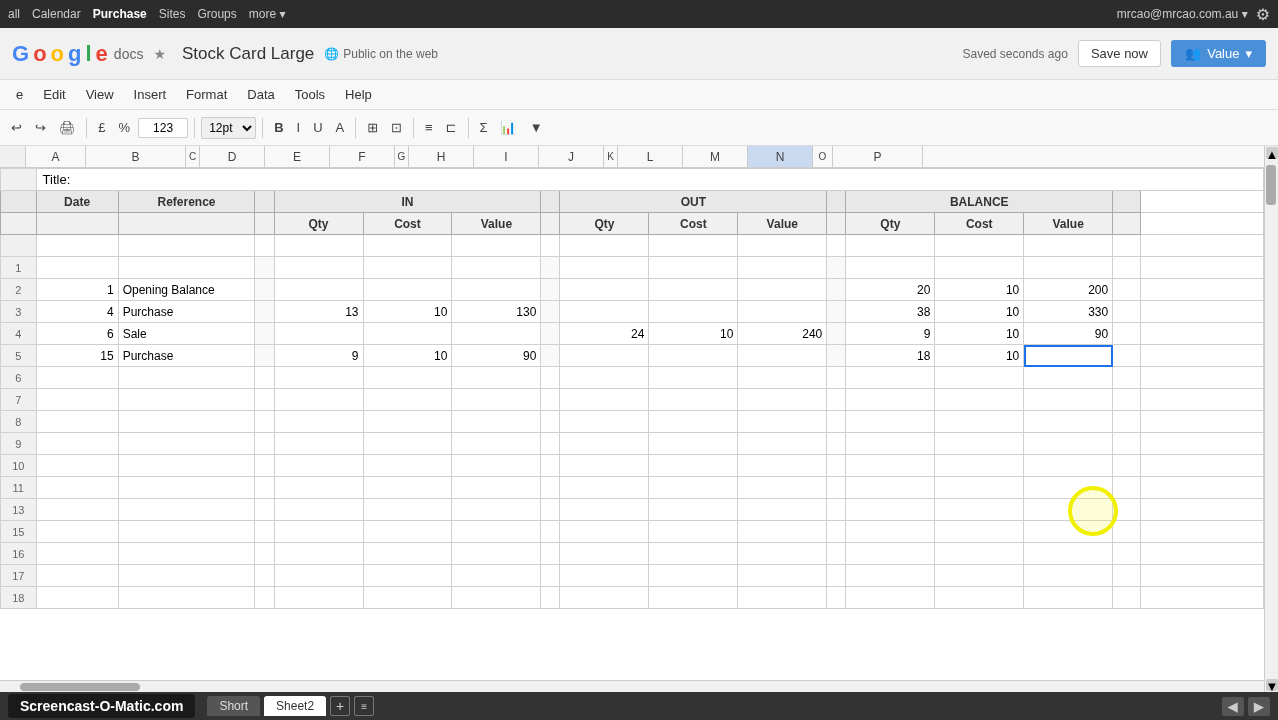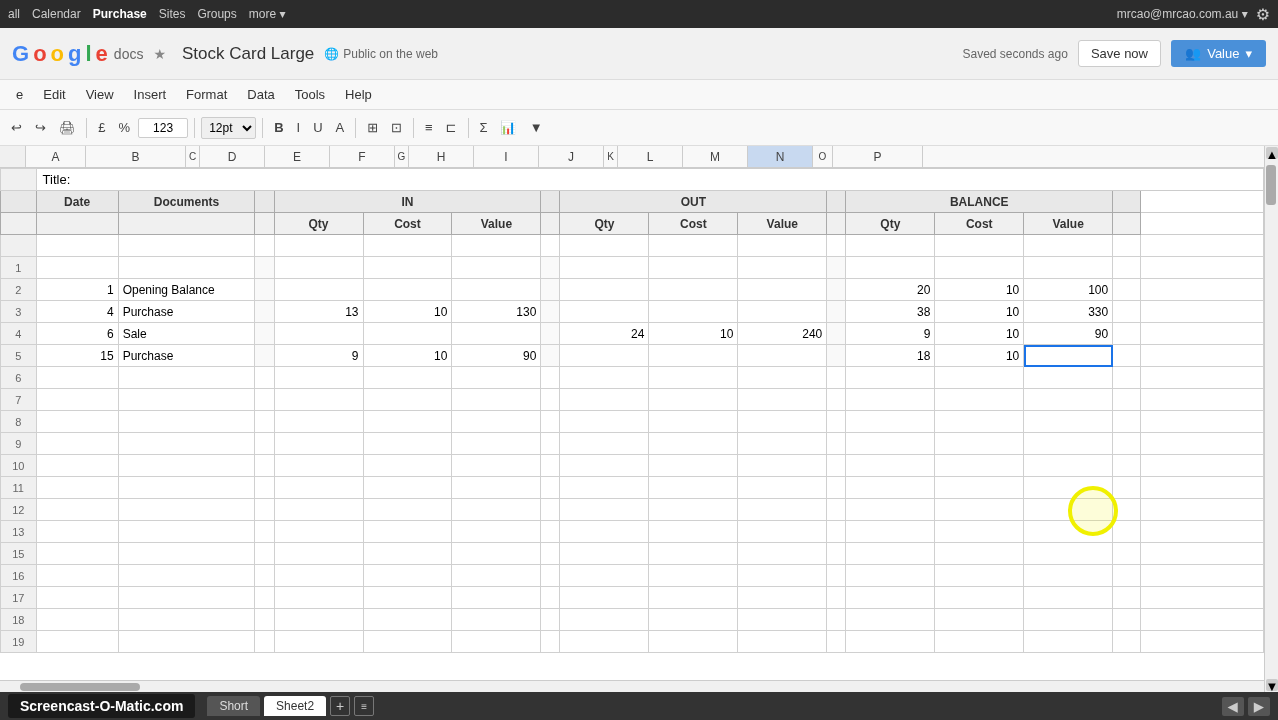--- a/index.html
+++ b/index.html
@@ -435,21 +435,21 @@
             <tr>
           <td class="row-number-cell"></td>
           <td colspan="16" style="background:#fff; padding: 3px 6px; font-size:13px; border:1px solid #ccc;margin-left:40px;">
             <span>Title:</span>
           </td>
         </tr>
 
         <tr class="main-header-row">
           <td class="row-number-cell"></td>
           <td class="header-cell col-a">Date</td>
-          <td class="header-cell col-b">Documents</td>
+          <td class="header-cell col-b">Reference</td>
           <td style="background:#e8e8e8; border:1px solid #aaa; width:14px;"></td>
           <td class="header-cell" colspan="3" style="text-align:center;">IN</td>
           <td style="background:#e8e8e8; border:1px solid #aaa; width:14px;"></td>
           <td class="header-cell" colspan="3" style="text-align:center;">OUT</td>
           <td style="background:#e8e8e8; border:1px solid #aaa; width:14px;"></td>
           <td class="header-cell" colspan="3" style="text-align:center;">BALANCE</td>
           <td style="background:#e8e8e8; border:1px solid #aaa;"></td>
           <td style="background:#fff; border:1px solid #ccc;"></td>
         </tr>
 
@@ -521,21 +521,21 @@
     <td style="border:1px solid #d0d0d0; text-align:right; padding:0 4px; font-size:12px;"></td>
     <td style="border:1px solid #d0d0d0; text-align:right; padding:0 4px; font-size:12px;"></td>
     <td style="border:1px solid #d0d0d0; text-align:right; padding:0 4px; font-size:12px;"></td>
     <td style="border:1px solid #d0d0d0; width:14px; background:#f9f9f9;"></td>
     <td style="border:1px solid #d0d0d0; text-align:right; padding:0 4px; font-size:12px;"></td>
     <td style="border:1px solid #d0d0d0; text-align:right; padding:0 4px; font-size:12px;"></td>
     <td style="border:1px solid #d0d0d0; text-align:right; padding:0 4px; font-size:12px;"></td>
     <td style="border:1px solid #d0d0d0; width:14px; background:#f9f9f9;"></td>
     <td style="border:1px solid #d0d0d0; text-align:right; padding:0 4px; font-size:12px;">20</td>
     <td style="border:1px solid #d0d0d0; text-align:right; padding:0 4px; font-size:12px;">10</td>
-    <td style="border:1px solid #d0d0d0; text-align:right; padding:0 4px; font-size:12px;">100</td>
+    <td style="border:1px solid #d0d0d0; text-align:right; padding:0 4px; font-size:12px;">200</td>
     <td style="border:1px solid #d0d0d0; width:20px;"></td>
     <td style="border:1px solid #d0d0d0;"></td>
   </tr>
             <tr>
     <td class="row-number-cell" style="background:#f0f0f0;font-size:11px;color:#666;text-align:center;">3</td>
     <td style="border:1px solid #d0d0d0; height:22px; text-align:right; padding:0 4px; font-size:12px;">4</td>
     <td style="border:1px solid #d0d0d0; text-align:left; padding:0 4px; font-size:12px;">Purchase</td>
     <td style="border:1px solid #d0d0d0; width:14px; background:#f9f9f9;"></td>
     <td style="border:1px solid #d0d0d0; text-align:right; padding:0 4px; font-size:12px;">13</td>
     <td style="border:1px solid #d0d0d0; text-align:right; padding:0 4px; font-size:12px;">10</td>
@@ -700,39 +700,20 @@
     <td style="border:1px solid #d0d0d0;"></td>
     <td style="border:1px solid #d0d0d0;"></td>
     <td style="border:1px solid #d0d0d0; width:14px;"></td>
     <td style="border:1px solid #d0d0d0;"></td>
     <td style="border:1px solid #d0d0d0;"></td>
     <td style="border:1px solid #d0d0d0;"></td>
     <td style="border:1px solid #d0d0d0; width:20px;"></td>
     <td style="border:1px solid #d0d0d0;"></td>
   </tr>
             <tr>
-    <td class="row-number-cell" style="background:#f0f0f0;font-size:11px;color:#666;text-align:center;">12</td>
-    <td style="border:1px solid #d0d0d0; height:22px;"></td>
-    <td style="border:1px solid #d0d0d0;"></td>
-    <td style="border:1px solid #d0d0d0; width:14px;"></td>
-    <td style="border:1px solid #d0d0d0;"></td>
-    <td style="border:1px solid #d0d0d0;"></td>
-    <td style="border:1px solid #d0d0d0;"></td>
-    <td style="border:1px solid #d0d0d0; width:14px;"></td>
-    <td style="border:1px solid #d0d0d0;"></td>
-    <td style="border:1px solid #d0d0d0;"></td>
-    <td style="border:1px solid #d0d0d0;"></td>
-    <td style="border:1px solid #d0d0d0; width:14px;"></td>
-    <td style="border:1px solid #d0d0d0;"></td>
-    <td style="border:1px solid #d0d0d0;"></td>
-    <td style="border:1px solid #d0d0d0;"></td>
-    <td style="border:1px solid #d0d0d0; width:20px;"></td>
-    <td style="border:1px solid #d0d0d0;"></td>
-  </tr>
-            <tr>
     <td class="row-number-cell" style="background:#f0f0f0;font-size:11px;color:#666;text-align:center;">13</td>
     <td style="border:1px solid #d0d0d0; height:22px;"></td>
     <td style="border:1px solid #d0d0d0;"></td>
     <td style="border:1px solid #d0d0d0; width:14px;"></td>
     <td style="border:1px solid #d0d0d0;"></td>
     <td style="border:1px solid #d0d0d0;"></td>
     <td style="border:1px solid #d0d0d0;"></td>
     <td style="border:1px solid #d0d0d0; width:14px;"></td>
     <td style="border:1px solid #d0d0d0;"></td>
     <td style="border:1px solid #d0d0d0;"></td>
@@ -796,39 +777,20 @@
     <td style="border:1px solid #d0d0d0;"></td>
     <td style="border:1px solid #d0d0d0; width:14px;"></td>
     <td style="border:1px solid #d0d0d0;"></td>
     <td style="border:1px solid #d0d0d0;"></td>
     <td style="border:1px solid #d0d0d0;"></td>
     <td style="border:1px solid #d0d0d0; width:20px;"></td>
     <td style="border:1px solid #d0d0d0;"></td>
   </tr>
             <tr>
     <td class="row-number-cell" style="background:#f0f0f0;font-size:11px;color:#666;text-align:center;">18</td>
-    <td style="border:1px solid #d0d0d0; height:22px;"></td>
-    <td style="border:1px solid #d0d0d0;"></td>
-    <td style="border:1px solid #d0d0d0; width:14px;"></td>
-    <td style="border:1px solid #d0d0d0;"></td>
-    <td style="border:1px solid #d0d0d0;"></td>
-    <td style="border:1px solid #d0d0d0;"></td>
-    <td style="border:1px solid #d0d0d0; width:14px;"></td>
-    <td style="border:1px solid #d0d0d0;"></td>
-    <td style="border:1px solid #d0d0d0;"></td>
-    <td style="border:1px solid #d0d0d0;"></td>
-    <td style="border:1px solid #d0d0d0; width:14px;"></td>
-    <td style="border:1px solid #d0d0d0;"></td>
-    <td style="border:1px solid #d0d0d0;"></td>
-    <td style="border:1px solid #d0d0d0;"></td>
-    <td style="border:1px solid #d0d0d0; width:20px;"></td>
-    <td style="border:1px solid #d0d0d0;"></td>
-  </tr>
-            <tr>
-    <td class="row-number-cell" style="background:#f0f0f0;font-size:11px;color:#666;text-align:center;">19</td>
     <td style="border:1px solid #d0d0d0; height:22px;"></td>
     <td style="border:1px solid #d0d0d0;"></td>
     <td style="border:1px solid #d0d0d0; width:14px;"></td>
     <td style="border:1px solid #d0d0d0;"></td>
     <td style="border:1px solid #d0d0d0;"></td>
     <td style="border:1px solid #d0d0d0;"></td>
     <td style="border:1px solid #d0d0d0; width:14px;"></td>
     <td style="border:1px solid #d0d0d0;"></td>
     <td style="border:1px solid #d0d0d0;"></td>
     <td style="border:1px solid #d0d0d0;"></td>

